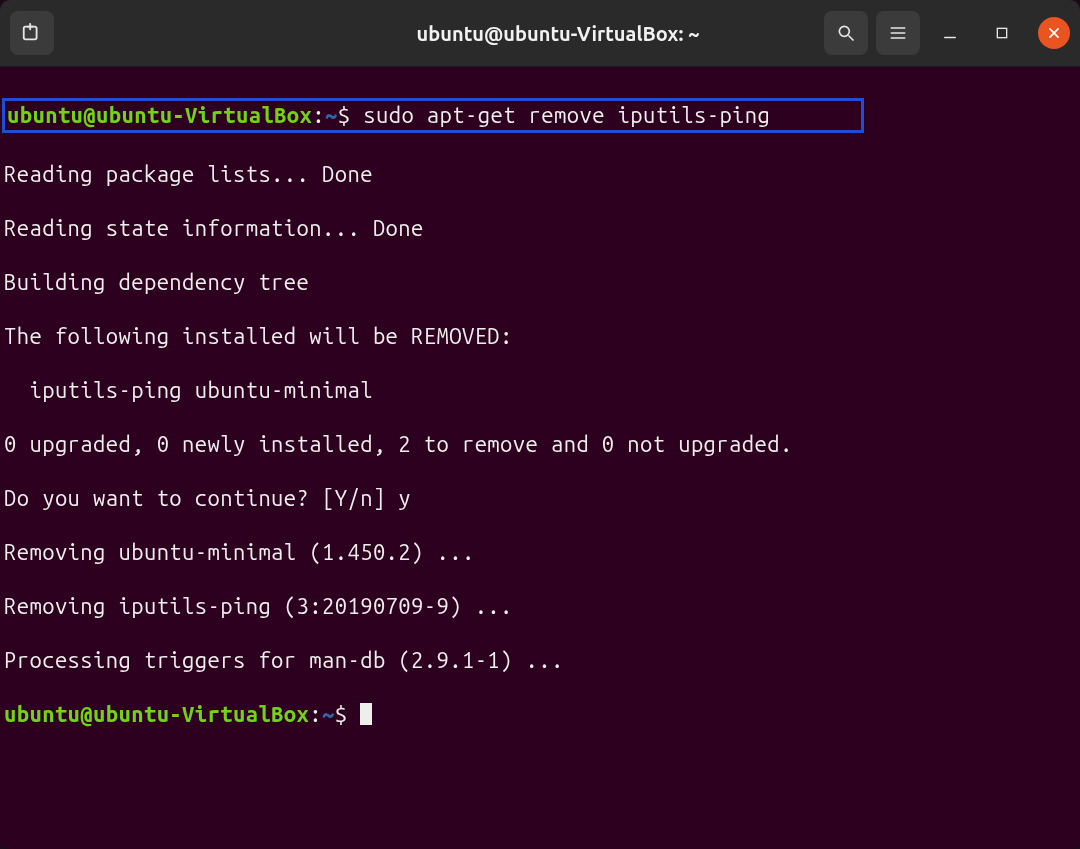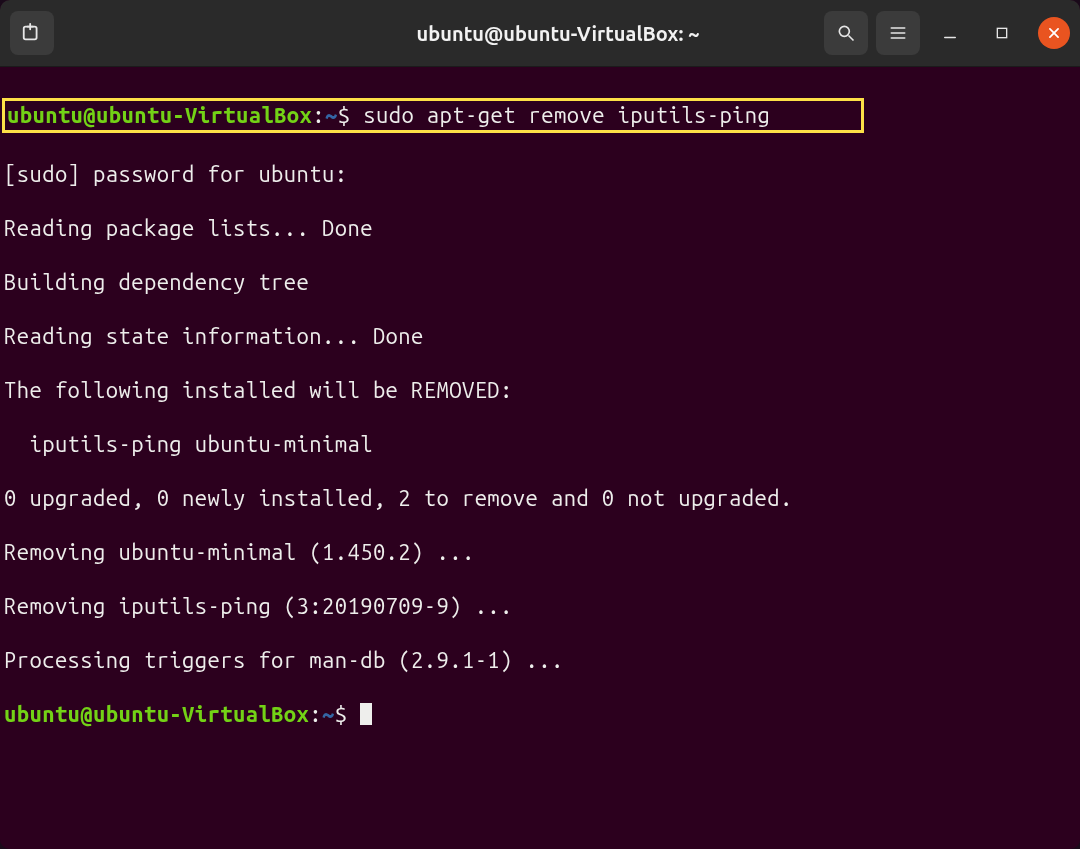--- a/index.html
+++ b/index.html
@@ -73,21 +73,21 @@
     font-size: 22px;
     line-height: 27px;
     padding: 4px 4px 4px 4px;
     white-space: pre;
     letter-spacing: 0.4px;
   }
   .green { color: #73d216; font-weight: bold; }
   .blue  { color: #3465a4; font-weight: bold; }
   .white { color: #eeeeec; }
   .highlight-cmd {
-    border: 3px solid #fde047;
+    border: 3px solid #1d4ed8;
     padding: 0 2px 2px 2px;
     display: inline-block;
     margin-left: -2px;
   }
   .cursor {
     display: inline-block;
     width: 12px;
     height: 22px;
     background: #eeeeec;
     vertical-align: -3px;
@@ -153,26 +153,26 @@
         <svg width="14" height="14" viewBox="0 0 24 24" fill="none" stroke="#fff" stroke-width="3" stroke-linecap="round">
           <line x1="5" y1="5" x2="19" y2="19"></line>
           <line x1="19" y1="5" x2="5" y2="19"></line>
         </svg>
       </span>
     </div>
   </div>
 
   <div class="terminal">
 <span class="line"><span class="highlight-cmd"><span class="green">ubuntu@ubuntu-VirtualBox</span><span class="white">:</span><span class="blue">~</span><span class="white">$</span> <span class="white">sudo apt-get remove iputils-ping</span>       </span></span>
-<span class="line white">[sudo] password for ubuntu:</span>
 <span class="line white">Reading package lists... Done</span>
+<span class="line white">Reading state information... Done</span>
 <span class="line white">Building dependency tree</span>
-<span class="line white">Reading state information... Done</span>
 <span class="line white">The following installed will be REMOVED:</span>
 <span class="line white">  iputils-ping ubuntu-minimal</span>
 <span class="line white">0 upgraded, 0 newly installed, 2 to remove and 0 not upgraded.</span>
+<span class="line white">Do you want to continue? [Y/n] y</span>
 <span class="line white">Removing ubuntu-minimal (1.450.2) ...</span>
 <span class="line white">Removing iputils-ping (3:20190709-9) ...</span>
 <span class="line white">Processing triggers for man-db (2.9.1-1) ...</span>
 <span class="line"><span class="green">ubuntu@ubuntu-VirtualBox</span><span class="white">:</span><span class="blue">~</span><span class="white">$</span> <span class="cursor"></span></span>
   </div>
 
 </div>
 
 </body></html>

